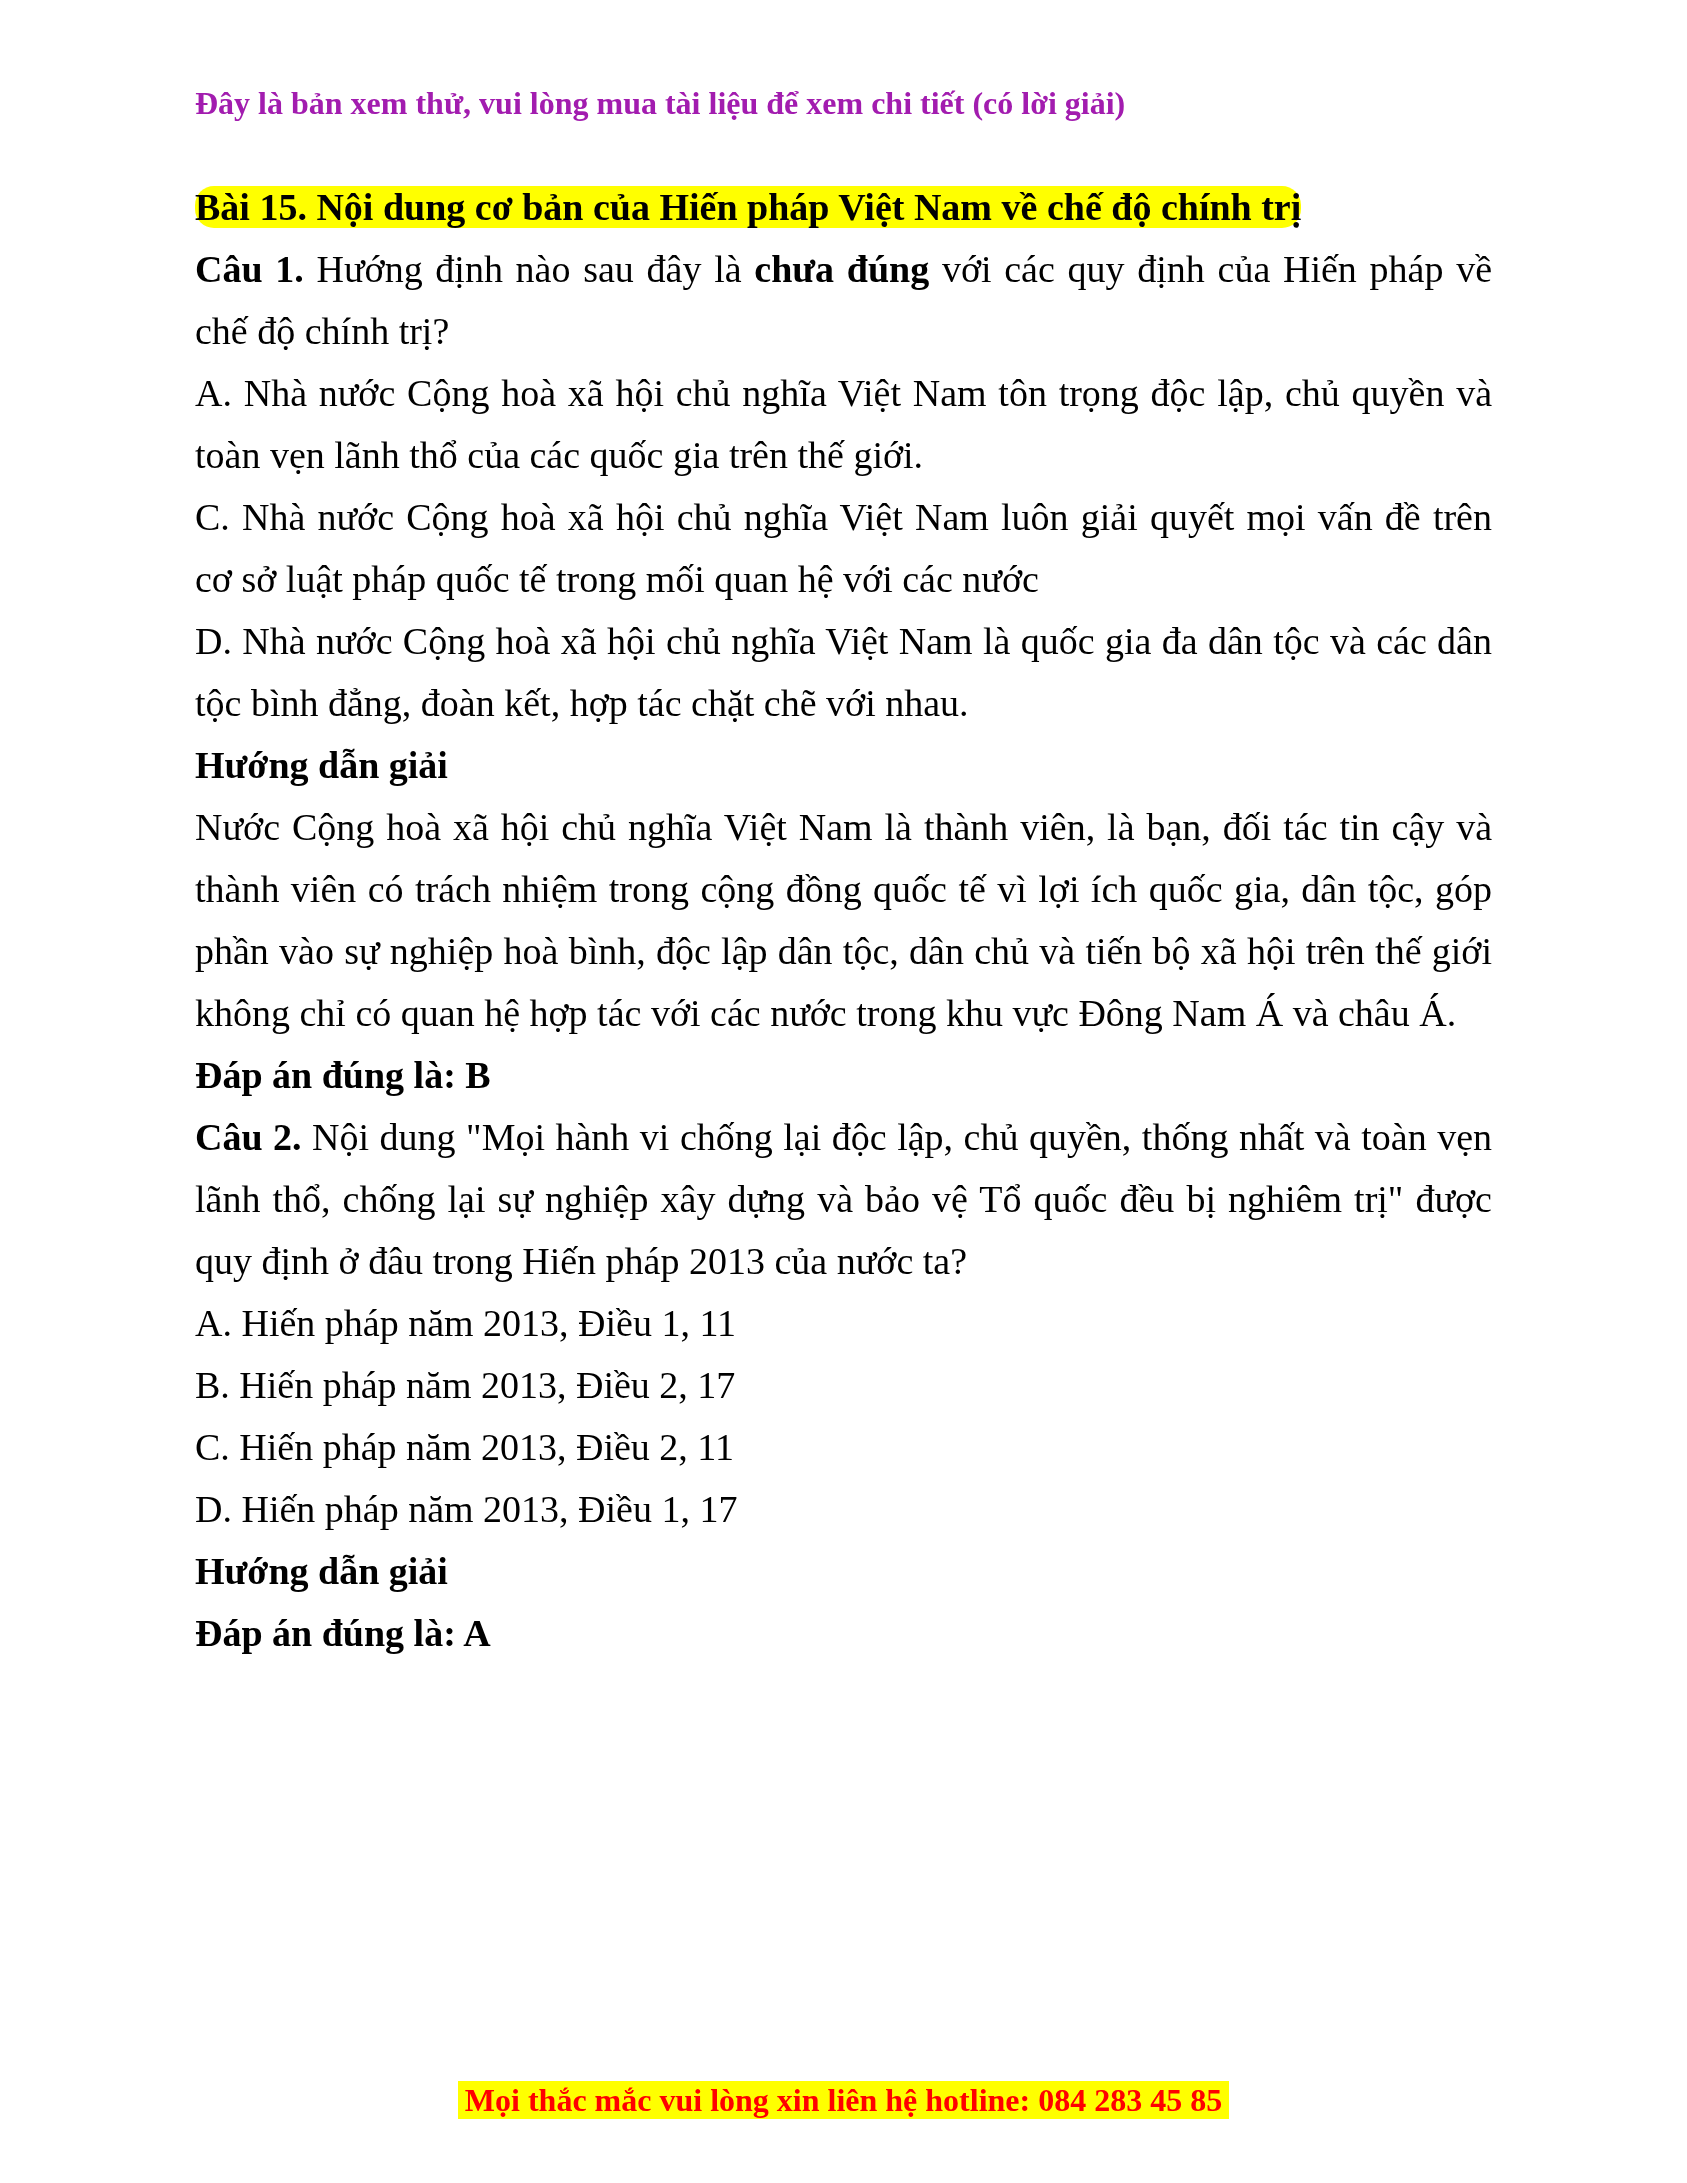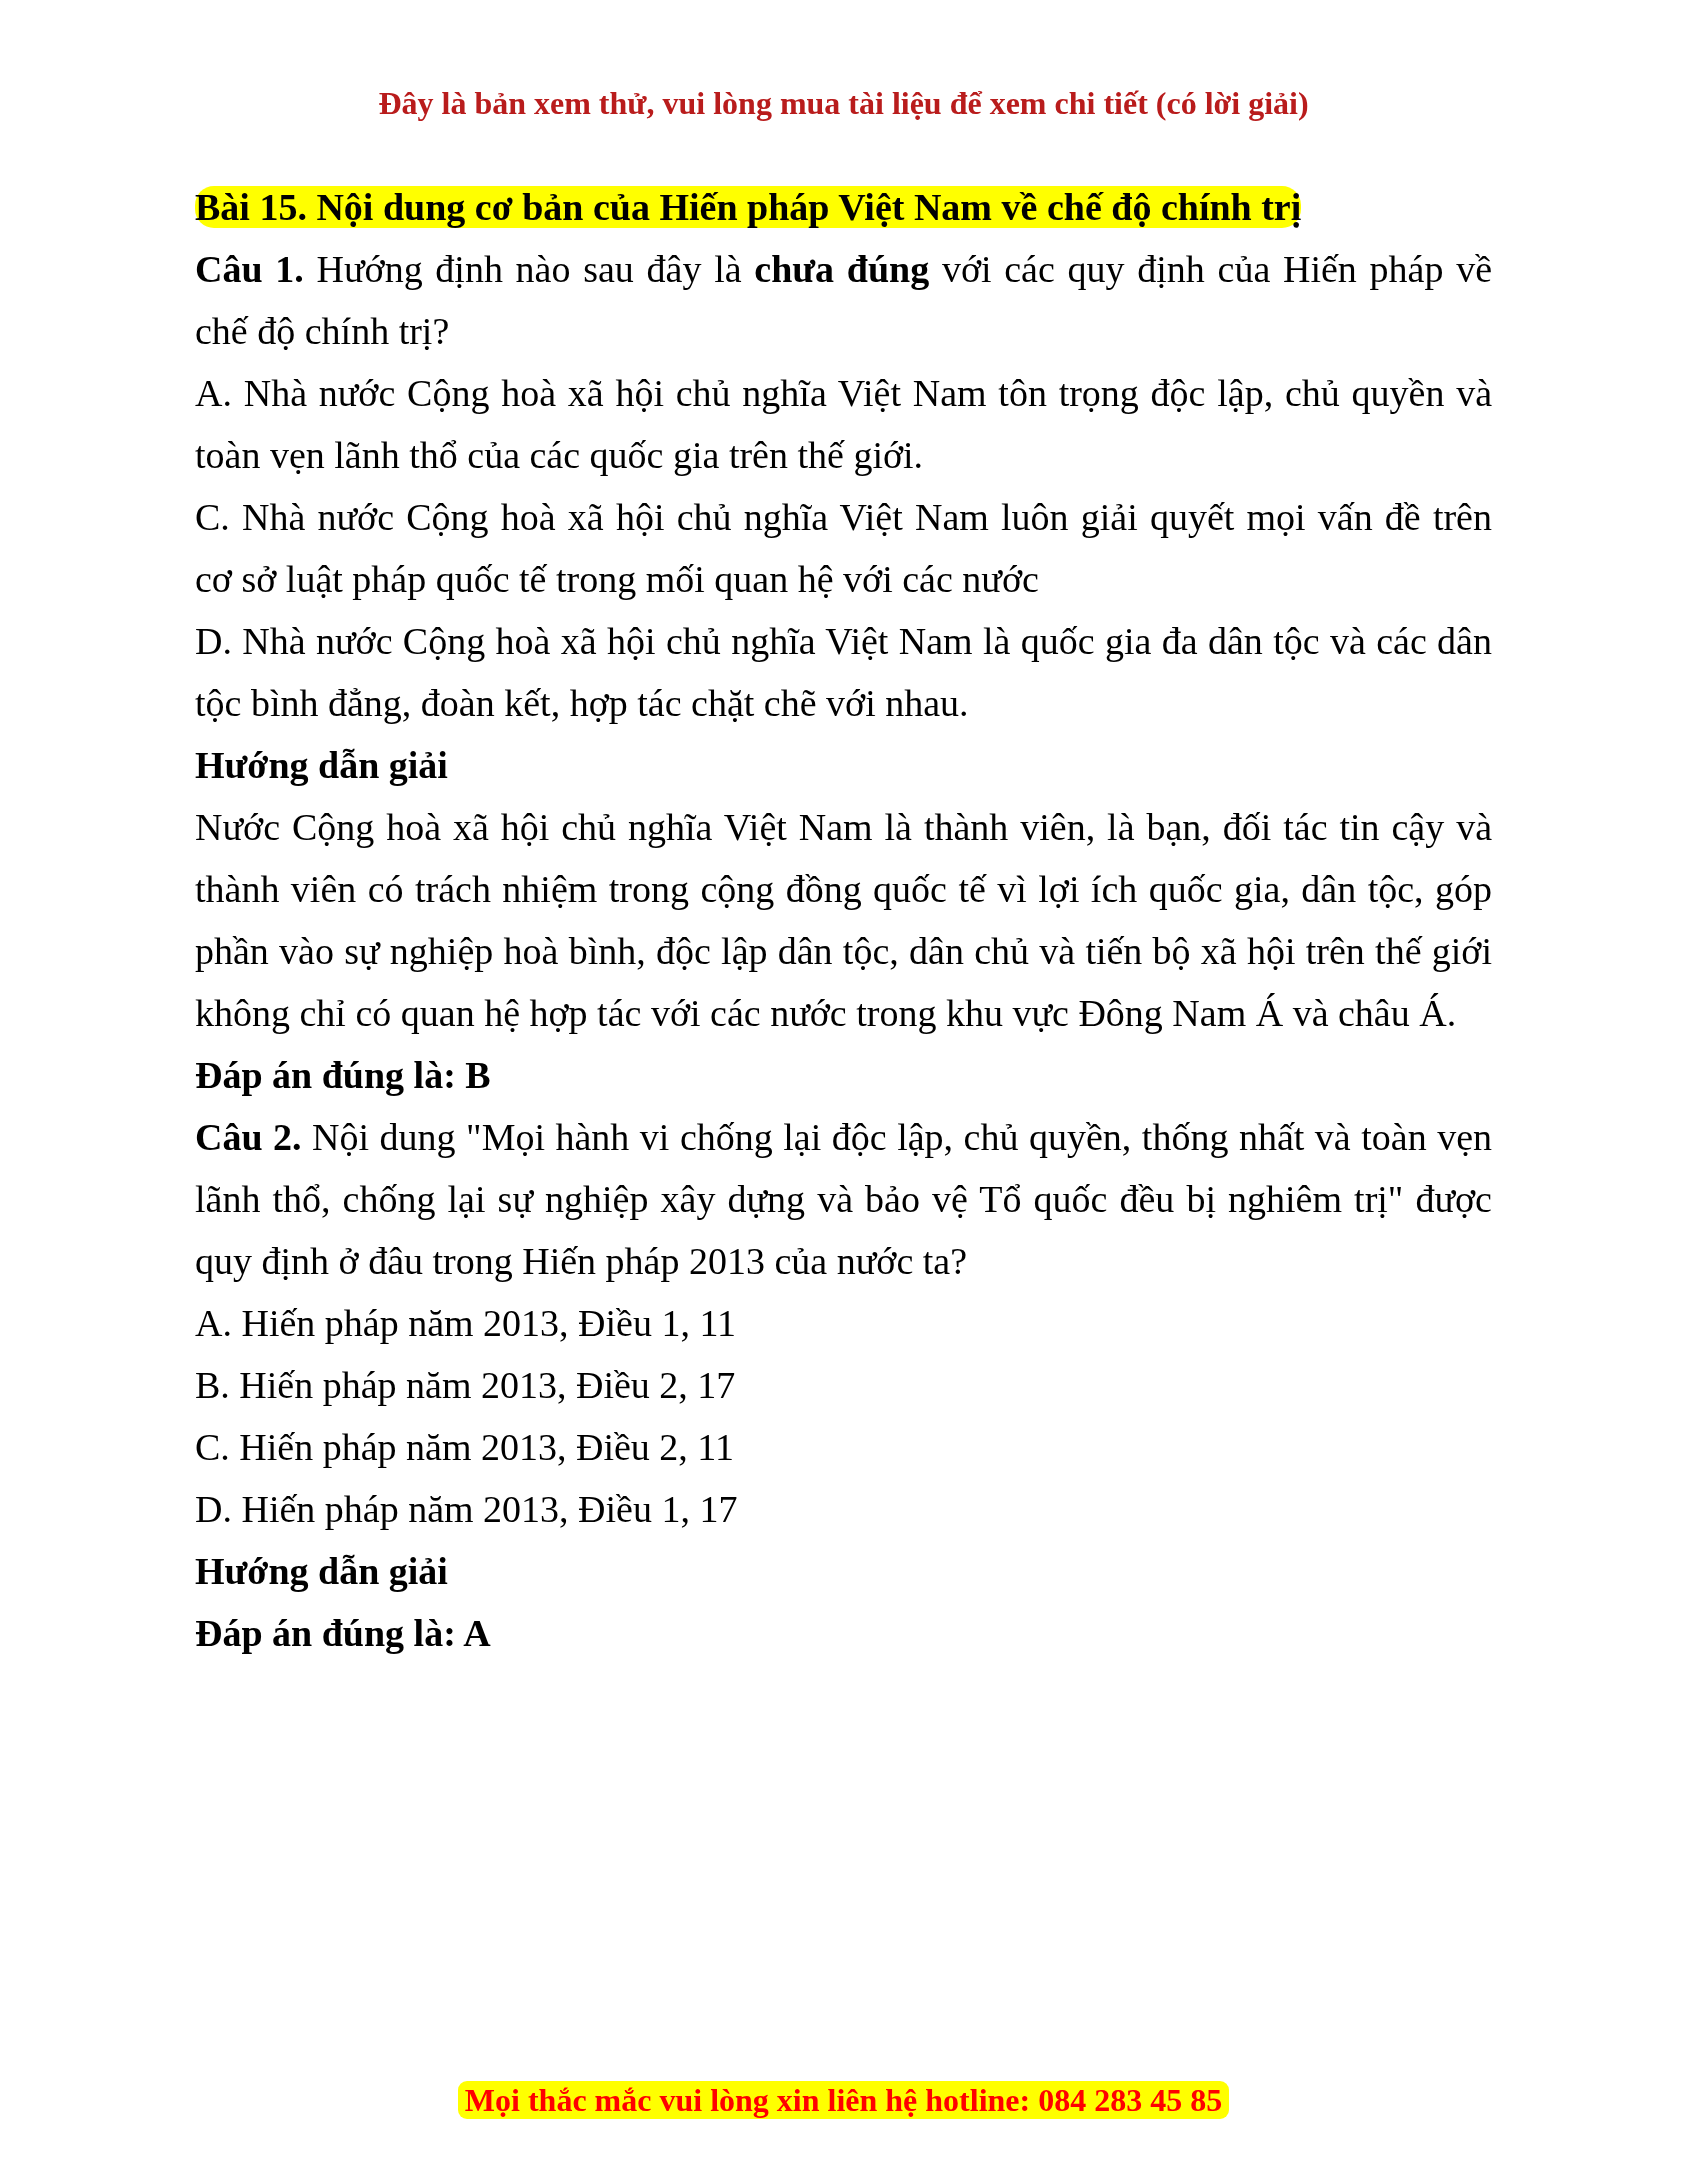--- a/index.html
+++ b/index.html
@@ -14,22 +14,21 @@
     font-family: "Liberation Serif", "DejaVu Serif", serif;
     color: #000000;
   }
   .page {
     position: absolute;
     inset: 0;
     box-sizing: border-box;
     padding: 83px 195px 0 195px;
   }
   .notice {
-    text-align: center;
-    color: #b91c1c;
+    color: #a21caf;
     font-weight: bold;
     font-size: 32px;
     line-height: 41px;
     margin: 0 0 52px 0;
   }
   .para {
     margin: 0;
     font-size: 38px;
     line-height: 62px;
     text-align: justify;
@@ -55,21 +54,20 @@
     bottom: 61px;
     text-align: center;
   }
   .footer-hl {
     background: #ffff00;
     color: #ff0000;
     font-weight: bold;
     font-size: 32px;
     line-height: 44px;
     padding: 1.3px 6.6px;
-    border-radius: 9px;
   }
 </style>
 </head>
 <body>
 
 <div class="page">
 
   <p class="notice">Đây là bản xem thử, vui lòng mua tài liệu để xem chi tiết (có lời giải)</p>
 
   <p class="title-para"><span class="title-hl">Bài 15. Nội dung cơ bản của Hiến pháp Việt Nam về chế độ chính trị</span></p>

